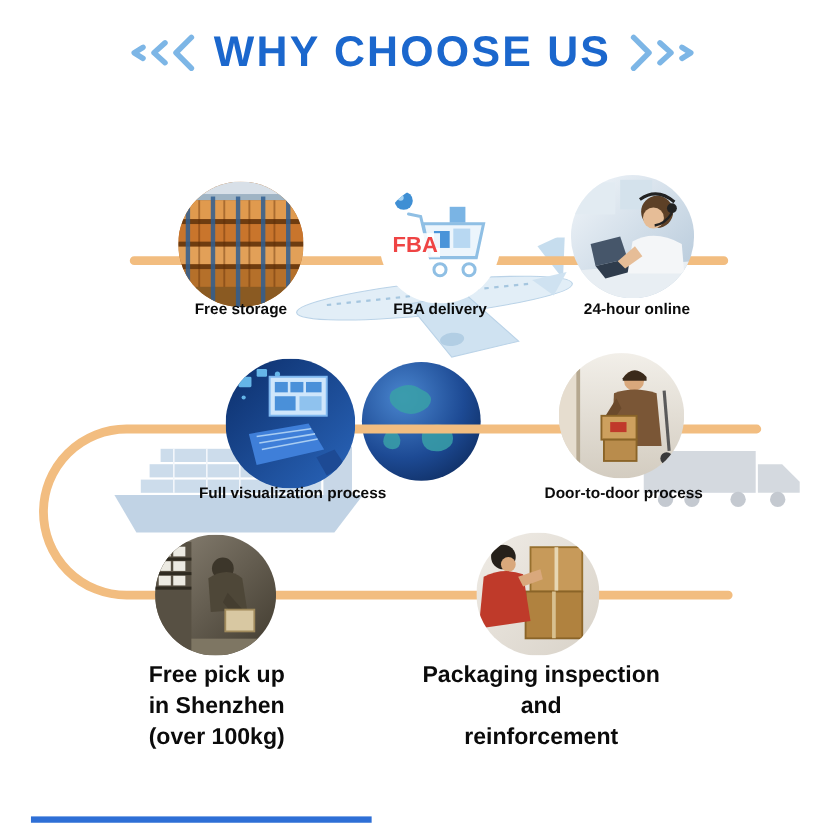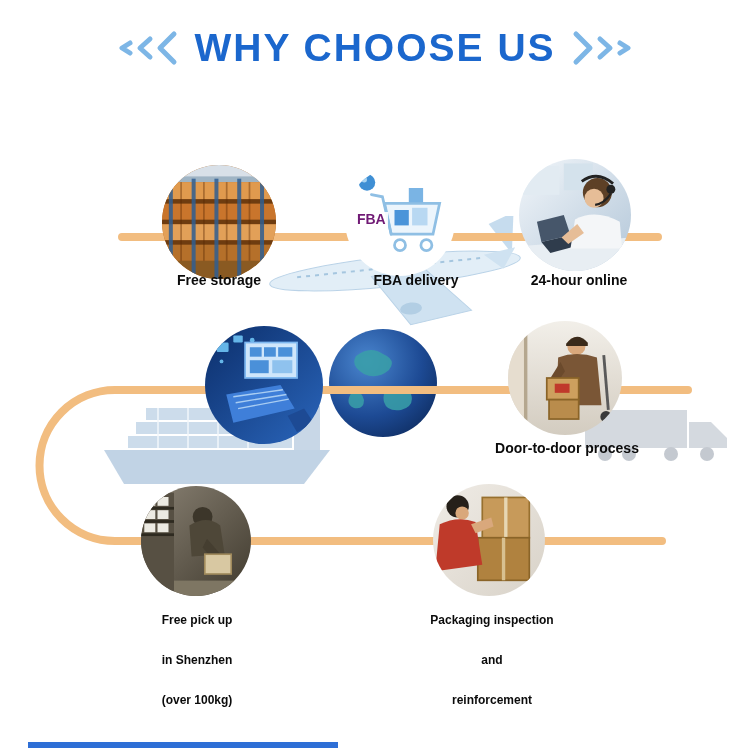--- a/index.html
+++ b/index.html
@@ -14,27 +14,27 @@
 
   
   .deco { position:absolute; z-index:1; }
 
   
   .connector { position:absolute; left:0; top:0; z-index:2; }
 
   
   .circle { position:absolute; border-radius:50%; overflow:hidden; z-index:3; }
   .circle svg { display:block; width:100%; height:100%; }
-  .fba-badge { position:absolute; left:9%; top:42%; z-index:2; font-size:14px; font-weight:bold;
-               color:#701a75; background:rgba(255,255,255,0.9); padding:0 2px; line-height:1.1; }
+  .fba-badge { position:absolute; left:9%; top:42%; z-index:2; font-size:20px; font-weight:bold;
+               color:#ef4444; background:rgba(255,255,255,0.9); padding:0 2px; line-height:1.1; }
 
   
   .caption { position:absolute; z-index:4; transform:translateX(-50%); text-align:center;
              font-weight:bold; color:#0b0b0b; font-size:14px; line-height:1.5; white-space:pre-line; }
-  .caption.small { font-size:12px; line-height:40px; }
+  .caption.small { font-size:21px; line-height:28px; }
 
   .bottom-line { position:absolute; left:28px; top:742px; z-index:5; }
 </style>
 </head>
 <body>
 
 <div class="canvas">
 
   <svg class="deco" style="left:255px; top:216px;" width="292" height="128" viewBox="0 0 292 128">
     <g transform="rotate(-6 140 55)" opacity="0.8">
@@ -284,22 +284,23 @@
       <rect x="40" y="48" width="46" height="38" fill="#b0823f" stroke="#8a6428" stroke-width="1.5"></rect>
       <line x1="63" y1="48" x2="63" y2="86" stroke="#d8c090" stroke-width="3"></line>
       <circle cx="22" cy="20" r="10" fill="#26201a"></circle>
       <circle cx="26" cy="26" r="6" fill="#d9a87c"></circle>
       <path d="M6,36 Q22,28 38,34 L44,72 L2,78 Z" fill="#bf3a2a"></path>
       <path d="M34,36 L52,30 L54,38 L38,44 Z" fill="#d9a87c"></path>
     </svg>
   </div>
 
   <div class="caption" style="left:219px; top:270px;">Free storage</div>
-  <div class="caption" style="left:400px; top:270px;margin-left:16px;">FBA delivery</div>
+  <div class="caption" style="left:400px; top:270px;">FBA delivery</div>
   <div class="caption" style="left:579px; top:270px;">24-hour online</div>
+  <div class="caption" style="left:266px; top:438px;">Full visualization process</div>
   <div class="caption" style="left:567px; top:438px;">Door-to-door process</div>
   <div class="caption small" style="left:197px; top:600px;">Free pick up
 in Shenzhen
 (over 100kg)</div>
   <div class="caption small" style="left:470px; top:600px;margin-left:22px;">Packaging inspection
 and
 reinforcement</div>
 
   <svg class="bottom-line" width="310" height="8" viewBox="0 0 310 8">
     <rect width="310" height="8" fill="#2e6fd6"></rect>

